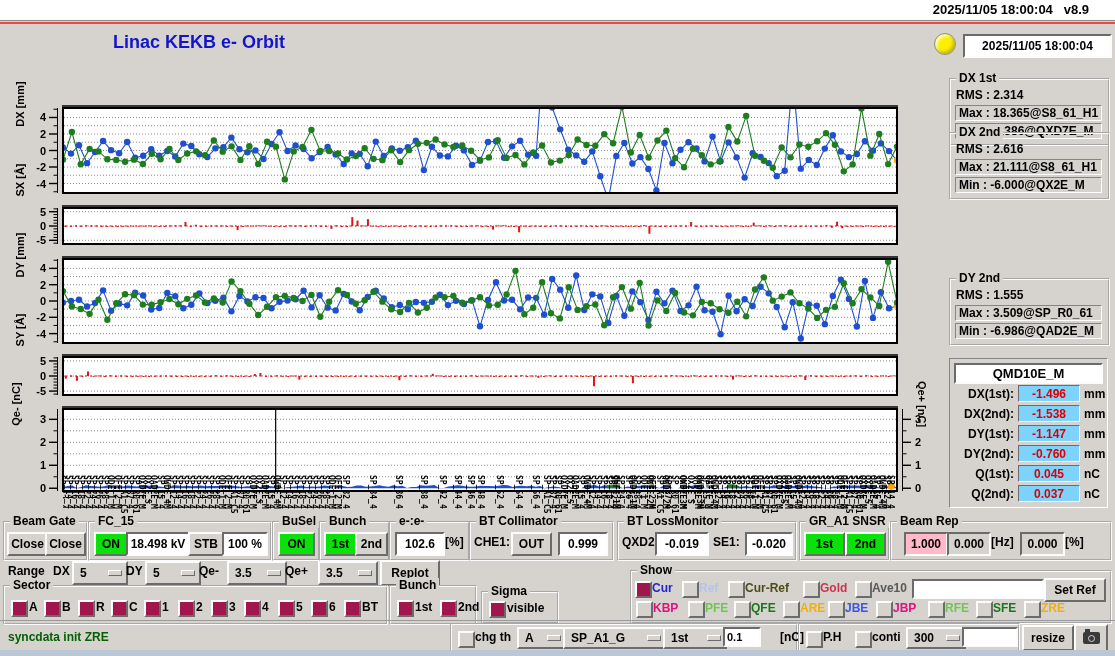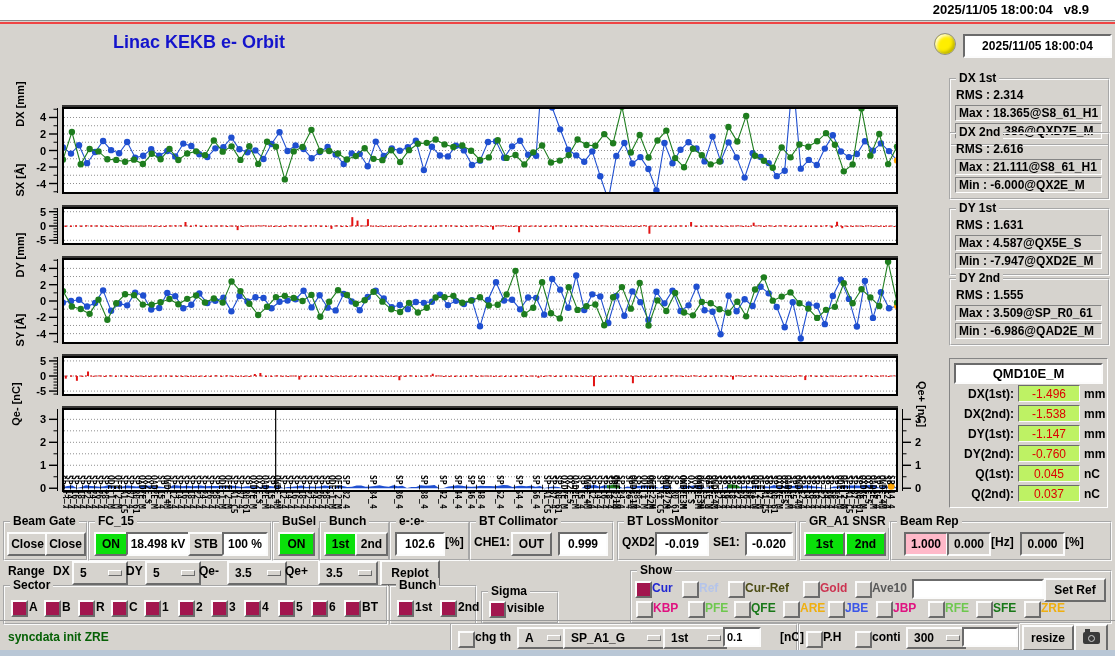--- a/index.html
+++ b/index.html
@@ -29,22 +29,22 @@
   .lbl{position:absolute;font-weight:bold;font-size:12px;color:#000;white-space:nowrap;}
   .grp{position:absolute;border:2px groove #fbfbfb;}
   .grp .glabel{position:absolute;top:-9px;left:5px;background:#d6d3ce;padding:0 3px;
                font-weight:bold;font-size:12px;white-space:nowrap;}
   .statline{position:absolute;font-weight:bold;font-size:12px;white-space:nowrap;}
   .statbox{border:1px solid;border-color:#858585 #fff #fff #858585;padding:0 3px;background:#d6d3ce;}
   .qpanel{position:absolute;border:1px solid;border-color:#858585 #fff #fff #858585;}
   .qtitle{position:absolute;background:#fff;border:2px solid;border-color:#6b6b6b #fcfcfc #fcfcfc #6b6b6b;
           display:flex;align-items:center;justify-content:center;font-weight:bold;font-size:13px;}
   .qlabel{position:absolute;font-weight:bold;font-size:12px;text-align:right;white-space:nowrap;}
-  .qval{position:absolute;background:#bef264;border:1px solid;border-color:#6b6b6b #fcfcfc #fcfcfc #6b6b6b;
-        display:flex;align-items:center;justify-content:center;font-weight:normal;font-size:12px;color:#dd0000;}
+  .qval{position:absolute;background:#7dd3fc;border:1px solid;border-color:#6b6b6b #fcfcfc #fcfcfc #6b6b6b;
+        display:flex;align-items:center;justify-content:center;font-weight:bold;font-size:12px;color:#dd0000;}
   .qunit{position:absolute;font-weight:bold;font-size:12px;white-space:nowrap;}
   .ylab{position:absolute;width:100px;text-align:center;font-weight:bold;font-size:11px;white-space:nowrap;
         transform:rotate(-90deg);}
   .ylab.right{transform:rotate(90deg);}
   .chartrow{position:absolute;left:0;width:940px;}
   #xband{position:absolute;left:63px;top:450px;width:834px;height:60px;overflow:hidden;}
   #xband span{position:absolute;top:1px;transform:rotate(90deg);transform-origin:0 0;
               font-family:"DejaVu Sans Mono",monospace;font-size:8px;font-weight:bold;color:#000;white-space:nowrap;}
   .statusbar{position:absolute;left:0;top:620px;width:1115px;height:30px;border-top:1px solid #9a9a9a;}
   .sb-panel{position:absolute;border:2px groove #fbfbfb;}
@@ -1111,26 +1111,20 @@
       <span class="statline" style="left:5px;top:8px;">RMS :  2.314</span>
       <span class="statline statbox" style="left:4px;top:25px;width:139px;">Max :  18.365@S8_61_H1</span>
       <span class="statline statbox" style="left:4px;top:43px;width:139px;">Min :  -6.386@QXD7E_M</span>
     </div>
     <div class="grp" style="left:949px;top:108px;width:157px;height:64px;">
       <span class="glabel">DX 2nd</span>
       <span class="statline" style="left:5px;top:8px;">RMS :  2.616</span>
       <span class="statline statbox" style="left:4px;top:25px;width:139px;">Max :  21.111@S8_61_H1</span>
       <span class="statline statbox" style="left:4px;top:43px;width:139px;">Min :  -6.000@QX2E_M</span>
     </div>
-    <div class="grp" style="left:949px;top:184px;width:157px;height:64px;">
-      <span class="glabel">DY 1st</span>
-      <span class="statline" style="left:5px;top:8px;">RMS :  1.631</span>
-      <span class="statline statbox" style="left:4px;top:25px;width:139px;">Max :  4.587@QX5E_S</span>
-      <span class="statline statbox" style="left:4px;top:43px;width:139px;">Min :  -7.947@QXD2E_M</span>
-    </div>
     <div class="grp" style="left:949px;top:254px;width:157px;height:64px;">
       <span class="glabel">DY 2nd</span>
       <span class="statline" style="left:5px;top:8px;">RMS :  1.555</span>
       <span class="statline statbox" style="left:4px;top:25px;width:139px;">Max :  3.509@SP_R0_61</span>
       <span class="statline statbox" style="left:4px;top:43px;width:139px;">Min :  -6.986@QAD2E_M</span>
     </div>
 
     <div class="qpanel" style="left:949px;top:334px;width:157px;height:148px;">
       <div class="qtitle" style="left:4px;top:4px;width:145px;height:17px;">QMD10E_M</div>
       <span class="qlabel" style="left:2px;top:28px;width:62px;">DX(1st):</span>

